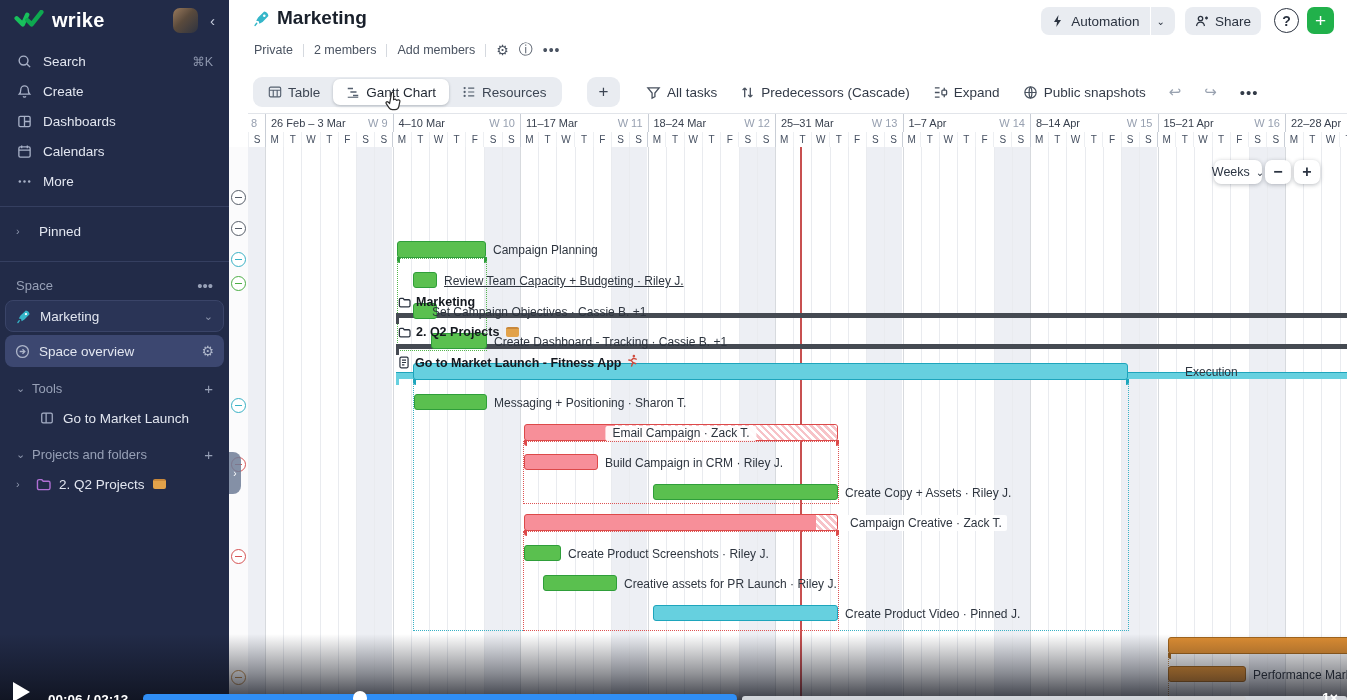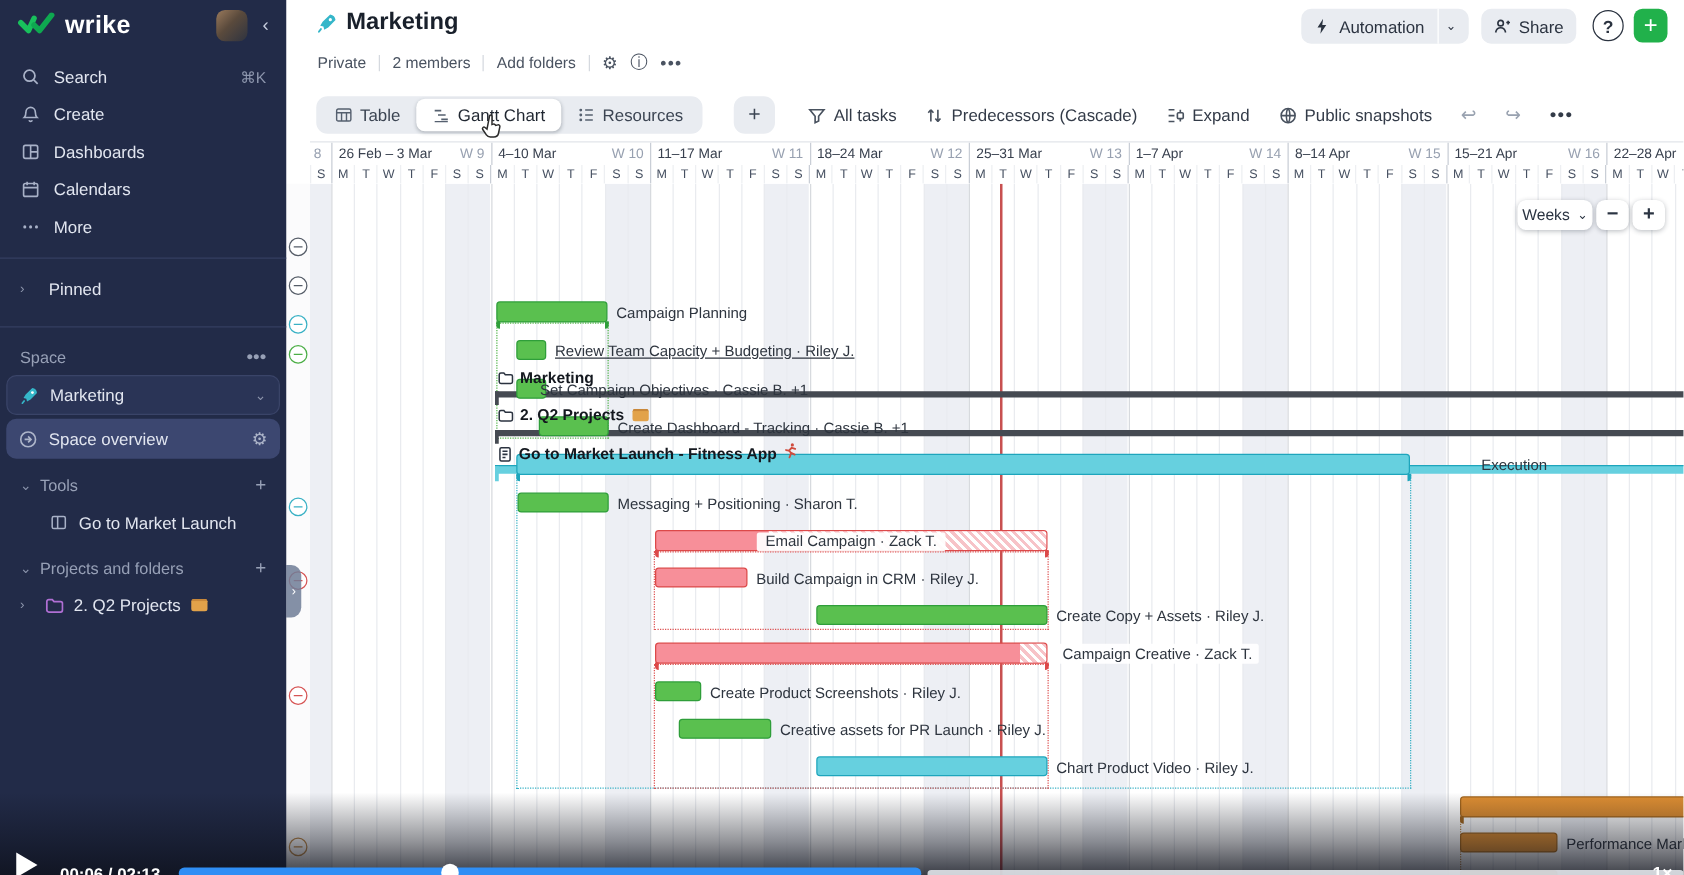--- a/index.html
+++ b/index.html
@@ -92,21 +92,21 @@
   .blabel{position:absolute;font-size:12px;line-height:16px;color:#2e353f;white-space:nowrap;z-index:11;}
   .blabel.bold{font-weight:bold;font-size:12.5px;color:#14181f;display:flex;align-items:center;gap:5px;}
   .inlabel{position:absolute;left:50%;transform:translateX(-50%);top:1px;background:rgba(255,255,255,.93);
            padding:0 7px;border-radius:2px;font-size:12px;line-height:15px;color:#2e353f;white-space:nowrap;z-index:12;}
   .chip{background:rgba(255,255,255,.93);padding:0 5px;border-radius:2px;text-align:center;}
   .sel{position:absolute;border:1.5px dotted;z-index:6;}
   .sel.lrb{border-top:none;}
   .sel.lonly{border-top:none;border-right:none;border-bottom:none;}
   .zoomctl{position:absolute;z-index:30;display:flex;gap:3px;}
   .zbtn{background:#fff;border-radius:7px;box-shadow:0 1px 4px rgba(25,35,50,.3);height:24px;display:flex;align-items:center;justify-content:center;font-size:12.5px;color:#2b3442;}
-  .zbtn.weeks{width:60px;gap:6px;align-items:center;}
+  .zbtn.weeks{width:48px;gap:6px;align-items:center;}
   .zbtn.sq{width:26px;font-size:16px;font-weight:bold;}
   .runner{color:#d04c3e;font-weight:bold;font-size:11px;}
 
   
   .vignette{position:absolute;left:0;right:0;bottom:0;height:66px;z-index:60;pointer-events:none;
             background:linear-gradient(180deg,rgba(13,16,26,0) 0%,rgba(13,16,26,.45) 60%,rgba(13,16,26,.8) 100%);}
   .play{position:absolute;left:13px;bottom:-2px;width:0;height:0;border-top:10px solid transparent;border-bottom:10px solid transparent;
         border-left:17px solid #fff;z-index:61;}
   .ptime{position:absolute;left:48px;bottom:-7px;color:#fff;font-weight:bold;font-size:13.5px;z-index:61;}
   .pbar{position:absolute;left:143px;bottom:-3px;width:594px;height:9px;border-radius:5px;background:#2f8ef5;z-index:61;}
@@ -241,21 +241,21 @@
           <path d="M3.5 12.5 L2 14.5" stroke="#35b6c9" stroke-width="1.4" stroke-linecap="round"></path>
           <circle cx="10.6" cy="5.4" r="1.2" fill="#fff"></circle>
         </svg>
         <span class="title">Marketing</span>
       </div>
       <div class="meta-row">
         <span>Private</span>
         <span class="meta-sep"></span>
         <span>2 members</span>
         <span class="meta-sep"></span>
-        <span>Add folders</span>
+        <span>Add members</span>
         <span class="meta-sep"></span>
         <span class="meta-ic">⚙</span>
         <span class="meta-ic">ⓘ</span>
         <span class="meta-ic" style="letter-spacing:1px;">•••</span>
       </div>
       <div class="tabs" id="viewTabs">
           <div class="tab">
             <span style="display: flex;">
               <svg class="ticon" viewBox="0 0 16 16" fill="none" stroke="currentColor" stroke-width="1.3">
                 <rect x="1.5" y="2.5" width="13" height="11" rx="1.5"></rect>
@@ -614,21 +614,21 @@
           <div class="blabel" style="left: 597px; top: 338px;">Create Copy + Assets · Riley J.</div>
           <div class="bar parent" style="left: 276px; top: 367px; width: 314px; height: 17px; background: rgb(247, 143, 153); border-color: rgb(220, 73, 73); --bc: #dc4949;">
             <div class="hatch" style="left: 291px; right: 0px;"></div>
           </div>
           <div class="blabel chip" style="left: 597px; top: 368px;">Campaign Creative · Zack T.</div>
           <div class="bar" style="left: 276px; top: 398px; width: 37px; height: 16px; background: rgb(90, 192, 79); border-color: rgb(47, 158, 58); --bc: #2f9e3a;"></div>
           <div class="blabel" style="left: 320px; top: 399px;">Create Product Screenshots · Riley J.</div>
           <div class="bar" style="left: 295px; top: 428px; width: 74px; height: 16px; background: rgb(90, 192, 79); border-color: rgb(47, 158, 58); --bc: #2f9e3a;"></div>
           <div class="blabel" style="left: 376px; top: 429px;">Creative assets for PR Launch · Riley J.</div>
           <div class="bar" style="left: 405px; top: 458px; width: 185px; height: 16px; background: rgb(102, 208, 223); border-color: rgb(30, 165, 188); --bc: #1ea5bc;"></div>
-          <div class="blabel" style="left: 597px; top: 459px;">Chart Product Video · Riley J.</div>
+          <div class="blabel" style="left: 597px; top: 459px;">Create Product Video · Pinned J.</div>
           <div class="bar parent" style="left: 920px; top: 490px; width: 440px; height: 17px; background: rgb(223, 143, 51); border-color: rgb(163, 102, 29); --bc: #a3661d;"></div>
           <div class="bar" style="left: 920px; top: 519px; width: 78px; height: 16px; background: rgb(223, 143, 51); border-color: rgb(163, 102, 29); --bc: #a3661d;"></div>
           <div class="blabel" style="left: 1005px; top: 520px;">Performance Marketing</div>
           <div class="bar" style="left: 920px; top: 549px; width: 78px; height: 16px; background: rgb(223, 143, 51); border-color: rgb(163, 102, 29); --bc: #a3661d;"></div>
         </div>
       <div class="zoomctl" style="left:985px;top:47px;">
         <div class="zbtn weeks">
           <span>Weeks</span>
           <span style="font-size:10px;">⌄</span>
         </div>

